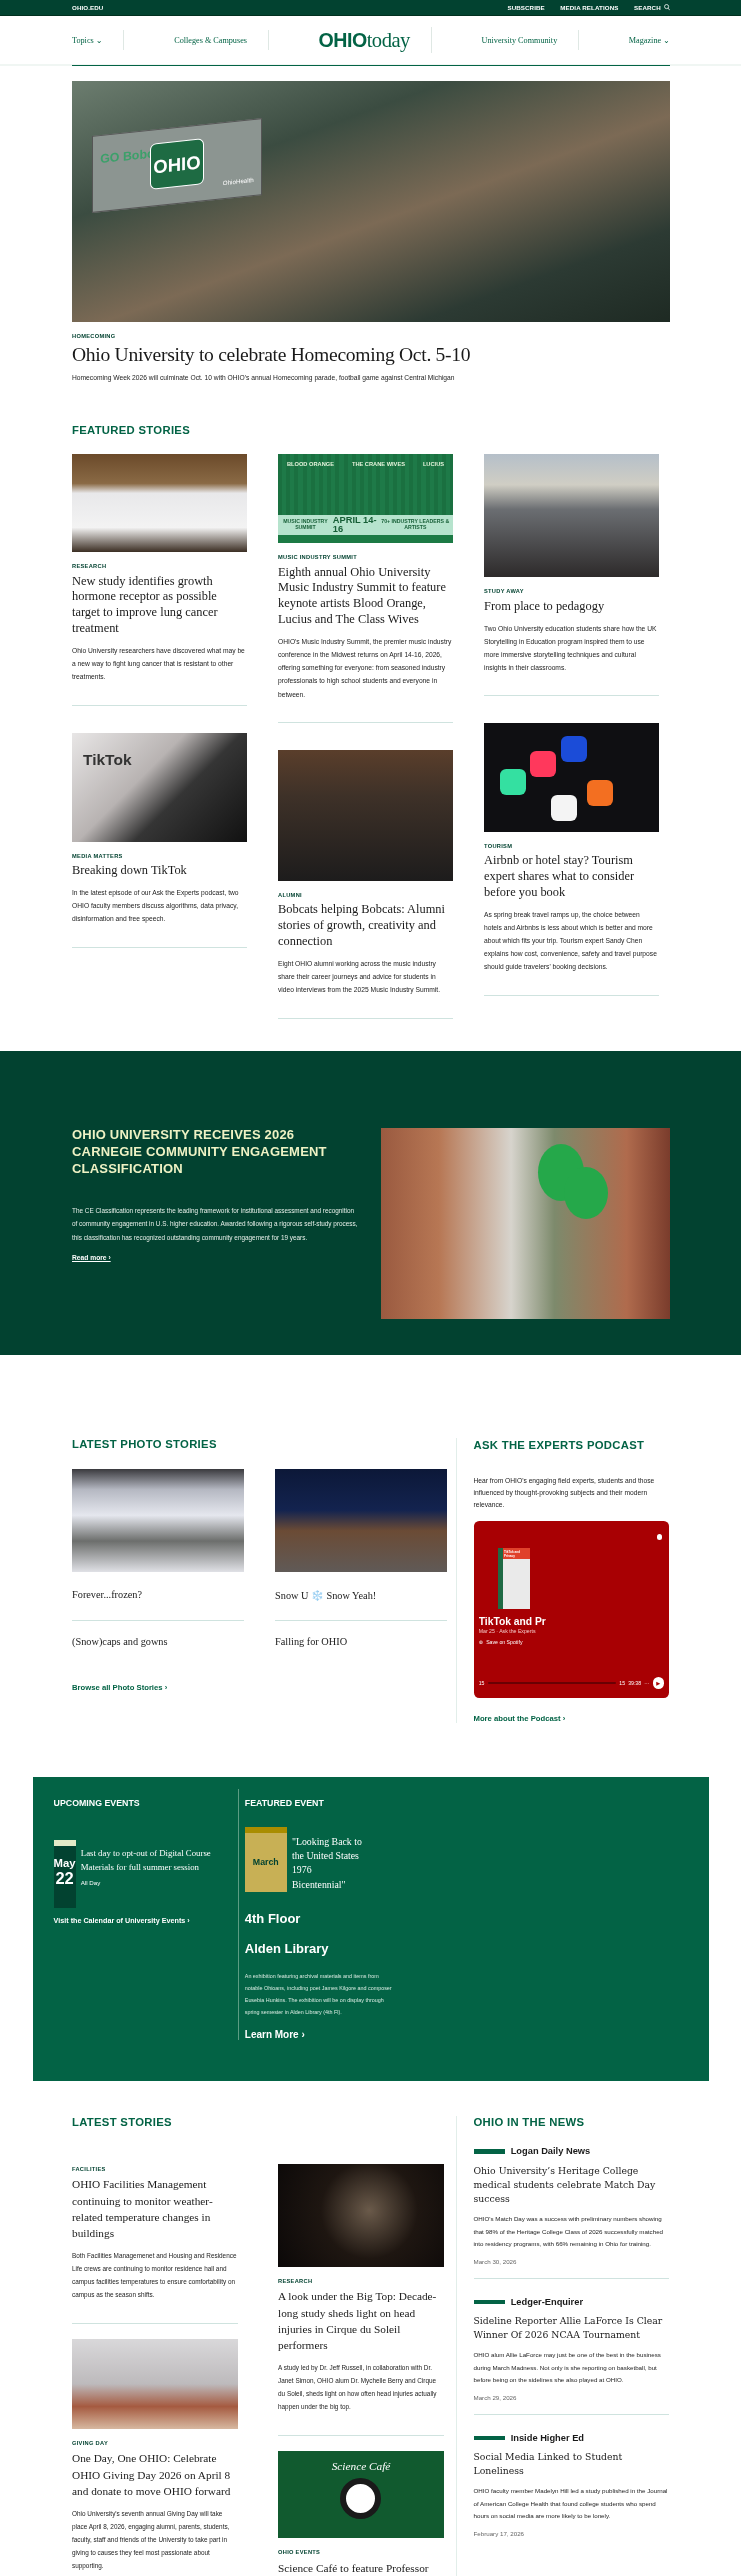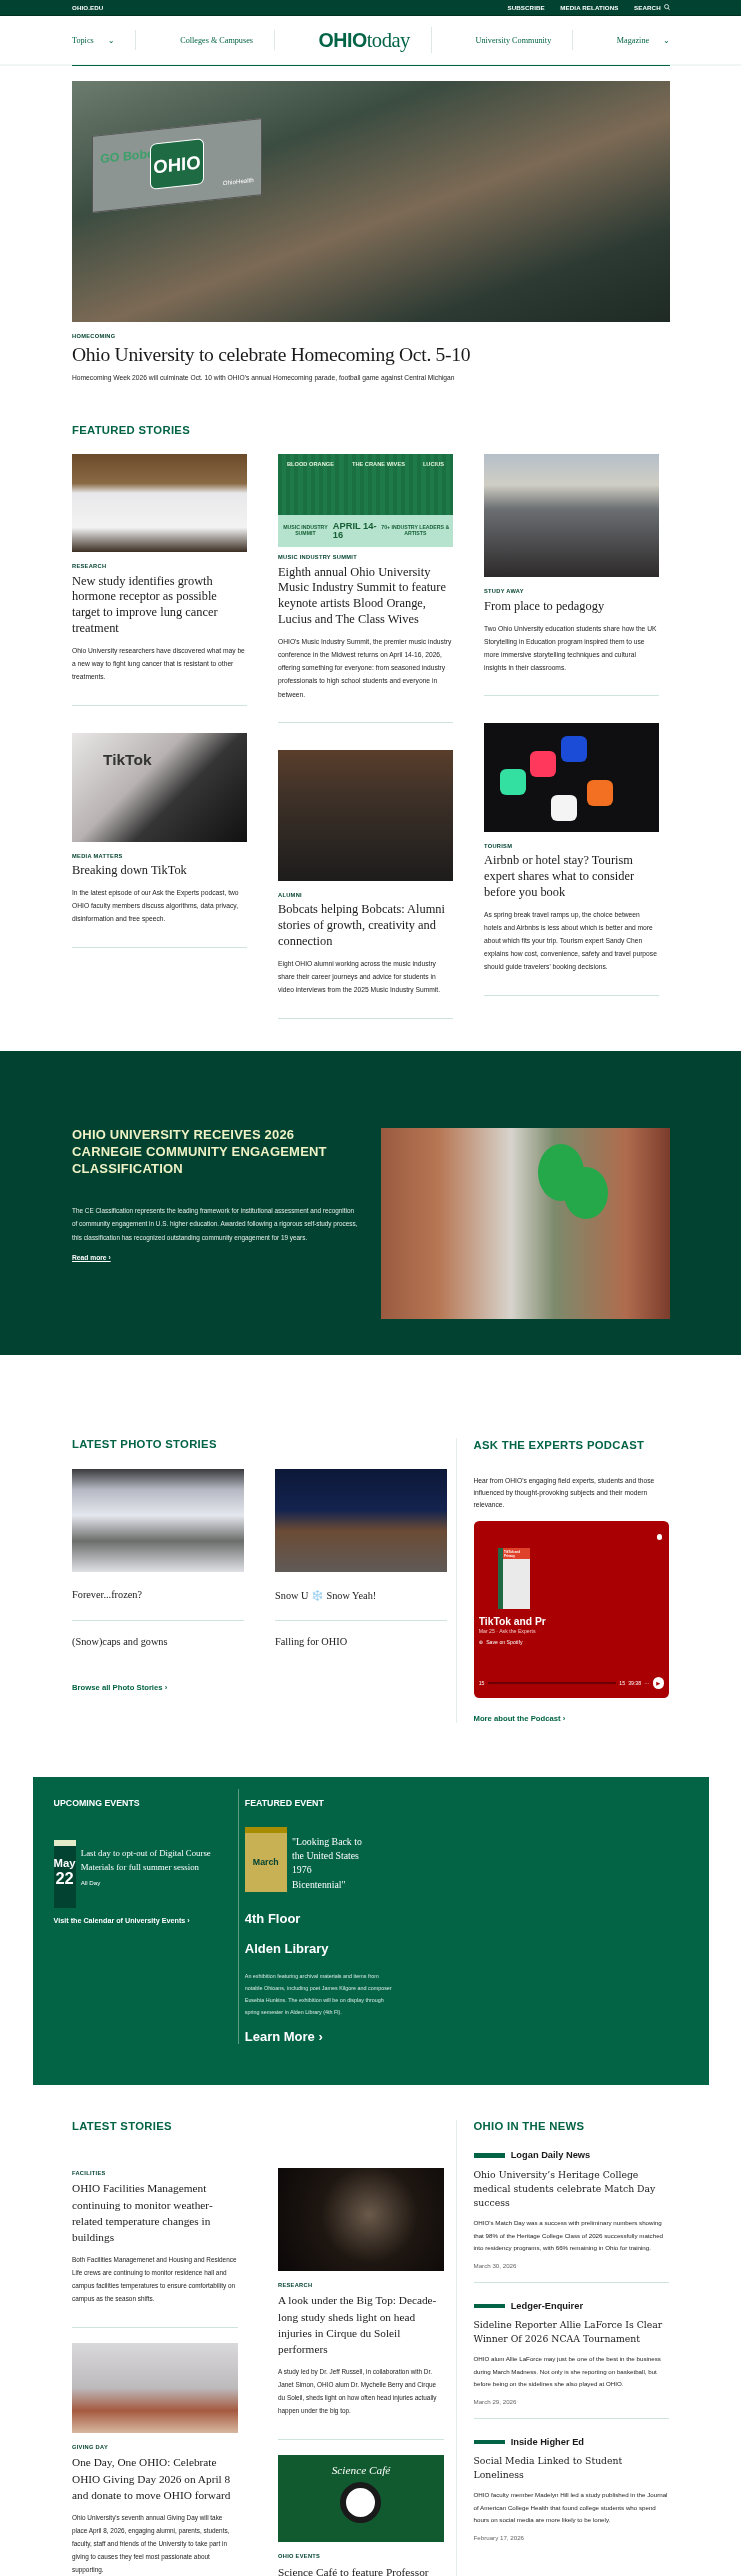--- a/index.html
+++ b/index.html
@@ -8,21 +8,21 @@
 .wrap{width:598px;margin:0 auto}
 
 .topbar{background:#024230;height:15.5px;border-bottom:1px solid #01301f}
 .topbar .wrap{display:flex;justify-content:space-between;align-items:center;height:14.4px}
 .topbar a{color:#fff;font-weight:700;font-size:6.2px;letter-spacing:0.1px}
 .topbar .right{display:flex;gap:15.5px;align-items:center}
 .topbar .search{display:flex;gap:3.1px;align-items:center}
 
 .nav{height:50px;border-bottom:2.1px solid #f0f6f3}
 .nav .wrap{display:flex;align-items:center;justify-content:space-between;height:50px;border-bottom:1px solid #036345}
-.nav .item{font-family:"Liberation Serif",serif;color:#036345;font-size:8.2px;display:flex;align-items:center;gap:14px;padding:0 20.6px;border-right:0.5px solid #dfe8e4;height:19.6px}
+.nav .item{font-family:"Liberation Serif",serif;color:#036345;font-size:8.2px;display:flex;align-items:center;gap:2px;padding:0 20.6px;border-right:0.5px solid #dfe8e4;height:19.6px}
 .nav .item:last-child{border-right:none;padding-right:0}
 .nav .item:first-child{padding-left:0}
 .logo{display:flex;align-items:baseline;padding:0 20.6px;border-right:0.5px solid #dfe8e4;height:26px;align-items:center}
 .logo .ohio{font-family:"Liberation Sans",sans-serif;font-weight:900;font-size:19.6px;color:#036345;letter-spacing:-0.5px}
 .logo .today{font-family:"Liberation Serif",serif;font-size:20.6px;color:#036345;letter-spacing:-0.5px}
 
 .hero-img{margin-top:15.5px;height:241px;background:linear-gradient(160deg,#6c7d6f 0%,#3b4c41 30%,#7c6a55 55%,#2c3a33 80%,#1e2a23 100%);position:relative;overflow:hidden}
 .banner{position:absolute;left:19.6px;top:46px;width:170px;height:77px;background:#8c9591;transform:skewY(-6deg);border:1px solid #555}
 .banner .b-ohio{position:absolute;left:57px;top:13px;width:54px;height:46px;background:#1e6b43;border:1.5px solid #fff;border-radius:6.2px;color:#fff;font-weight:900;font-size:18.5px;text-align:center;line-height:45px}
 .banner .go{position:absolute;color:#3ca06a;font-weight:900;font-size:12.4px}
@@ -38,26 +38,26 @@
 .col{display:flex;flex-direction:column;gap:27px}
 .card .img{width:175px}
 .card .kicker{margin-top:11.3px}
 .card h3{font-family:"Liberation Serif",serif;font-weight:400;font-size:12.4px;line-height:1.28;margin-top:4.1px}
 .card p{font-size:6.7px;line-height:1.95;margin-top:7.2px;color:#222}
 .card .rule{height:0.5px;background:#cfe3df;margin-top:21.6px}
 .img-lab{height:98px;background:linear-gradient(180deg,#6b4a2a 0%,#8a6a45 30%,#e8e8ea 40%,#f3f3f3 75%,#3b2e23 100%)}
 .img-music{height:89px;background:#1c7a45;position:relative}
 .img-music .top{height:61px;background:repeating-linear-gradient(90deg,#1a7040 0 4.1px,#1e7a48 4.1px 8.2px);display:flex;justify-content:space-around;padding-top:7.2px}
 .img-music .top span{color:#e6f4dc;font-weight:900;font-size:5.7px;text-align:center;line-height:1.1}
-.img-music .bot{height:32px;background:#b6e3cd;display:flex;justify-content:flex-start;align-items:center;color:#165e36;font-weight:900}
+.img-music .bot{height:20px;background:#b6e3cd;display:flex;justify-content:flex-start;align-items:center;color:#165e36;font-weight:900}
 .img-music .bot .apr{font-size:9.3px;line-height:1}
 .img-music .bot .sm{font-size:5.2px;line-height:1.1;text-align:center}
 .img-london{height:123px;background:linear-gradient(180deg,#b5bfc9 0%,#d0cec4 25%,#6b6e72 45%,#2d2a2a 100%)}
 .img-tiktok{height:109px;background:linear-gradient(135deg,#e8e6e6 0%,#b8b3b2 40%,#353535 60%,#111 100%);position:relative}
-.img-tiktok span{position:absolute;left:31px;top:18.5px;font-size:15.5px;font-weight:700;color:#333}
+.img-tiktok span{position:absolute;left:11px;top:18.5px;font-size:15.5px;font-weight:700;color:#333}
 .img-studio{height:131px;background:linear-gradient(180deg,#5a3e2b 0%,#3e3128 35%,#1d1c1c 100%)}
 .img-apps{height:109px;background:#0f0f12;position:relative;overflow:hidden}
 .img-apps i{position:absolute;width:26px;height:26px;border-radius:6.2px}
 
 .carnegie{background:#024230;margin-top:33px;padding:44px 0 36px}
 .carnegie .wrap{display:flex;justify-content:space-between}
 .carnegie .left{width:289px;padding-top:31px}
 .carnegie h2{color:#eef2c4;font-weight:900;font-size:13px;line-height:1.32;text-transform:uppercase;letter-spacing:0.2px}
 .carnegie p{color:#e7efe9;font-size:6.4px;line-height:2.1;margin-top:26px}
 .carnegie .more{color:#fff;font-weight:700;font-size:6.7px;text-decoration:underline;display:inline-block;margin-top:10.3px}
@@ -97,21 +97,21 @@
 .cal .d{font-size:16.5px;line-height:1.2}
 .ev-t{font-family:"Liberation Serif",serif;color:#fff;font-size:8.8px;line-height:1.5;margin-top:7.2px}
 .ev-all{color:#fff;font-size:6.2px;margin-top:5.2px}
 .ev-link{color:#fff;font-weight:700;font-size:7.2px;display:inline-block;margin-top:8px}
 .ev-right{padding-left:6.2px;width:129px}
 .fe-row{display:flex;gap:5.2px;margin-top:18.5px}
 .fe-cal{width:42px;height:65px;background:#c8b055;border-top:6.2px solid #a98d00;color:#024230;font-weight:900;font-size:8.8px;display:flex;align-items:center;justify-content:center}
 .fe-t{font-family:"Liberation Serif",serif;color:#fff;font-size:9.8px;line-height:1.45;margin-top:8.2px}
 .fe-loc{color:#fff;font-weight:700;font-size:13px;margin-top:12.4px;line-height:2.3}
 .fe-desc{color:#d8ebe1;font-size:5.4px;line-height:2.2;margin-top:7.2px}
-.fe-link{color:#fff;font-weight:700;font-size:13px;display:inline-block;margin-top:10.3px}
+.fe-link{color:#fff;font-weight:700;font-size:10px;display:inline-block;margin-top:10.3px}
 
 .ln{margin-top:35px;display:flex}
 .ln .latest{width:385px;border-right:0.5px solid #e2eeea;padding-right:20.6px}
 .ln .news{width:212px;padding-left:16.5px}
 .lgrid{display:grid;grid-template-columns:166px 166px;column-gap:40px;margin-top:26px}
 .lcol{display:flex;flex-direction:column}
 .lcol .card h3{font-size:11.3px;line-height:1.45}
 .lcol .card p{font-size:6.4px;line-height:2.05}
 .img-cirque{height:103px;background:radial-gradient(circle at 55% 45%,#6a5a4a 0%,#1e1611 45%,#0b0808 100%)}
 .img-tree{height:90px;background:linear-gradient(180deg,#d9d8da 0%,#bdbabc 50%,#a55a40 75%,#d7b8a0 100%)}

